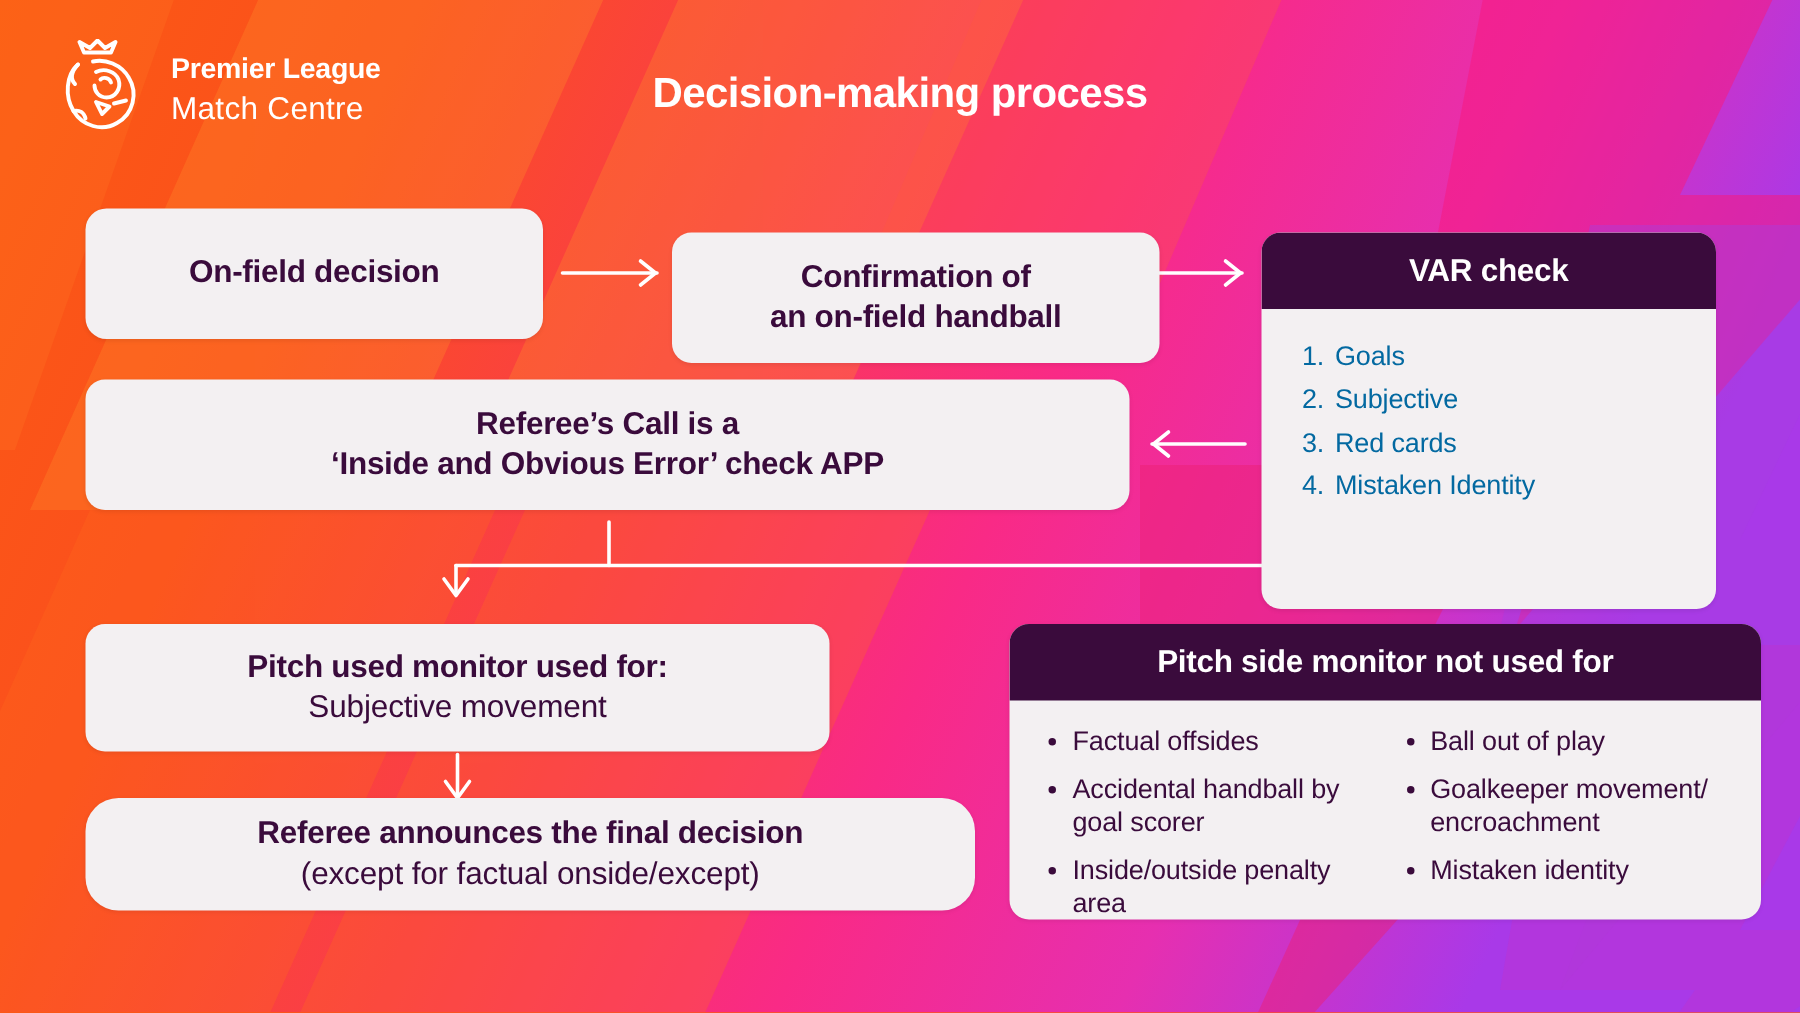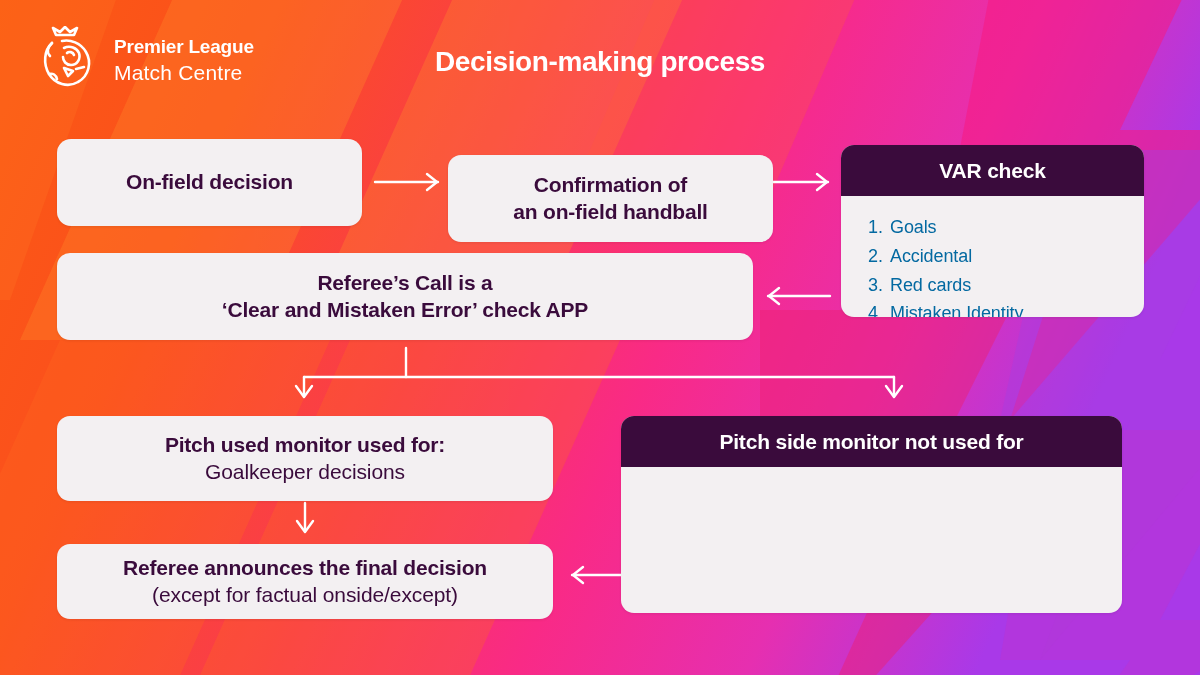--- a/index.html
+++ b/index.html
@@ -181,52 +181,64 @@
 
   <div class="card" style="left:57px;top:139px;width:305px;height:87px;border-radius:14px;">
     <div class="l1">On-field decision</div>
   </div>
 
   <div class="card" style="left:448px;top:139px;width:325px;height:87px;margin-top:16px;">
     <div class="l1">Confirmation of</div>
     <div class="l1">an on-field handball</div>
   </div>
 
-  <div class="hcard" style="left:841px;top:145px;width:303px;height:172px;">
+  <div class="hcard" style="left:841px;top:155px;width:303px;height:251px;">
     <div class="htitle" style="height:51px;">VAR check</div>
     <div class="hbody" style="padding:17px 0 0 27px;">
       <ul class="olist">
         <li>
           <span class="num">1.</span><span>Goals</span>
         </li>
         <li>
-          <span class="num">2.</span><span>Accidental</span>
+          <span class="num">2.</span><span>Subjective</span>
         </li>
         <li>
           <span class="num">3.</span><span>Red cards</span>
         </li>
         <li>
           <span class="num">4.</span><span>Mistaken Identity</span>
         </li>
       </ul>
     </div>
   </div>
 
   <div class="card" style="left:57px;top:253px;width:696px;height:87px;">
     <div class="l1">Referee’s Call is a</div>
-    <div class="l1">‘Clear and Mistaken Error’ check APP</div>
+    <div class="l1">‘Inside and Obvious Error’ check APP</div>
   </div>
 
   <div class="card" style="left:57px;top:416px;width:496px;height:85px;">
     <div class="l1">Pitch used monitor used for:</div>
-    <div class="l2">Goalkeeper decisions</div>
-  </div>
-
-  <div class="hcard" style="left:621px;top:416px;width:501px;height:197px;">
+    <div class="l2">Subjective movement</div>
+  </div>
+
+  <div class="hcard" style="left:673px;top:416px;width:501px;height:197px;">
     <div class="htitle" style="height:51px;">Pitch side monitor not used for</div>
-  </div>
-
-  <div class="card" style="left:57px;top:544px;width:496px;height:75px;">
+    <div class="hbody" style="display:flex;gap:16px;padding:16px 16px 0 24px;">
+      <ul class="blist" style="flex:1 1 48%;">
+        <li>Factual offsides</li>
+        <li>Accidental handball by goal scorer</li>
+        <li>Inside/outside penalty area</li>
+      </ul>
+      <ul class="blist" style="flex:1 1 48%;">
+        <li>Ball out of play</li>
+        <li>Goalkeeper movement/ encroachment</li>
+        <li>Mistaken identity</li>
+      </ul>
+    </div>
+  </div>
+
+  <div class="card" style="left:57px;top:532px;width:593px;height:75px;border-radius:22px;">
     <div class="l1">Referee announces the final decision</div>
     <div class="l2">(except for factual onside/except)</div>
   </div>
 
 </div>
 
 </body></html>

